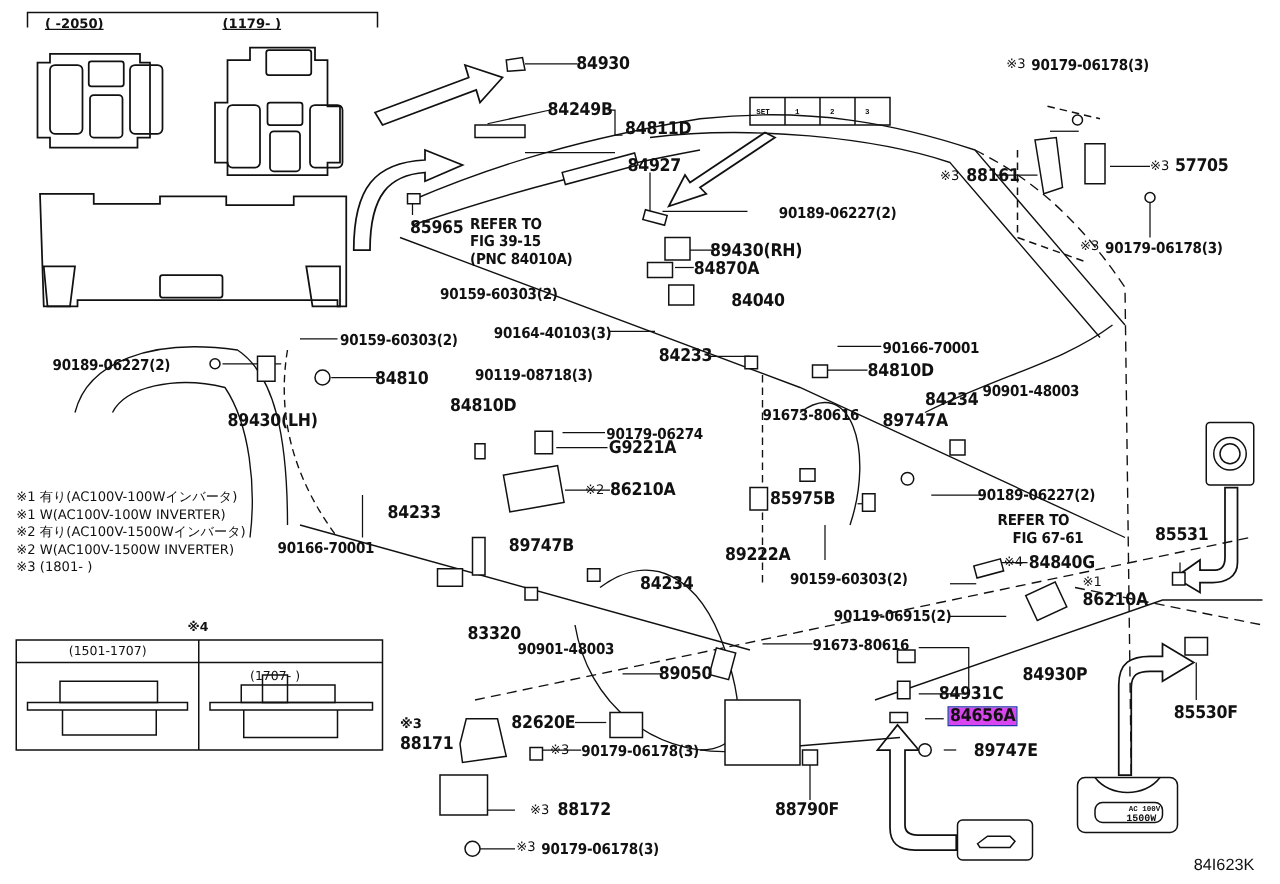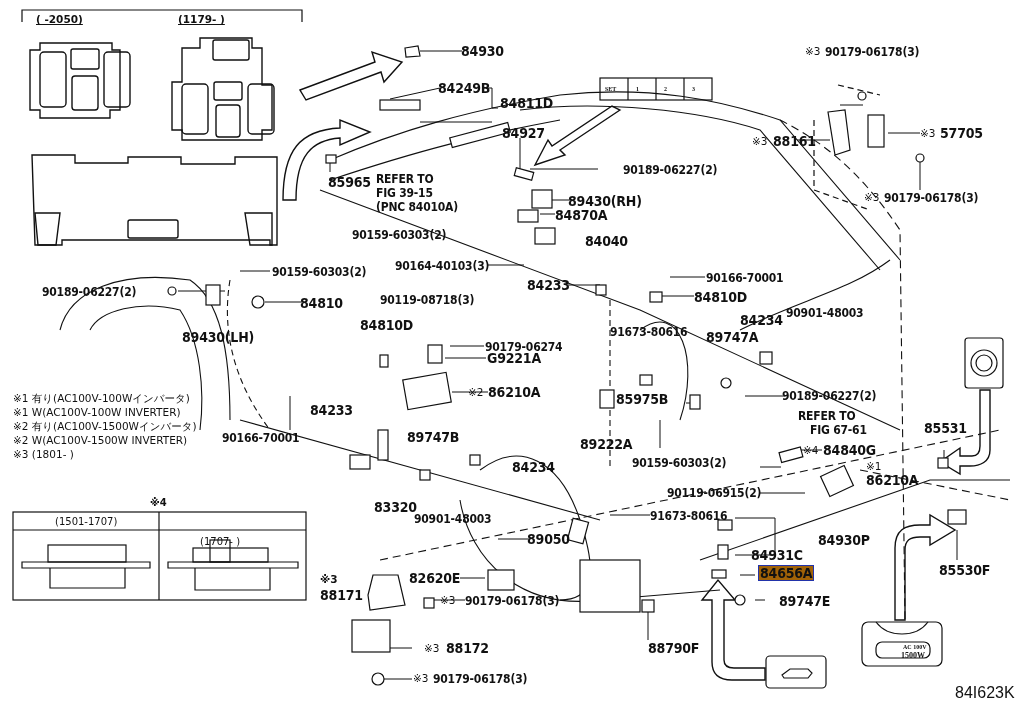--- a/index.html
+++ b/index.html
@@ -2,26 +2,26 @@
 <html><head>
 <meta charset="utf-8">
 <style>
   html, body { margin:0; padding:0; background:#ffffff; }
   body { width:1024px; height:707px; position:relative; overflow:hidden;
          font-family:"DejaVu Sans Mono","Liberation Mono",monospace; color:#111; }
   #canvas { position:absolute; left:0; top:0; width:1024px; height:707px; }
   .lbl { position:absolute; font-family:"DejaVu Sans Condensed","DejaVu Sans",sans-serif;
          font-weight:bold; font-size:12px; line-height:12px; white-space:nowrap; color:#111; letter-spacing:-0.2px; }
   .lbl.big { font-size:14px; line-height:14px; }
-  .lbl.hl { background:#a16207; outline:1px solid #2233aa; padding:0 1px; }
+  .lbl.hl { background:#d946ef; outline:1px solid #2233aa; padding:0 1px; }
   .note { position:absolute; font-family:"DejaVu Sans","Liberation Sans",sans-serif; font-size:10.5px; line-height:13.5px; white-space:nowrap; }
   .hdr { position:absolute; font-family:"DejaVu Sans","Liberation Sans",sans-serif; font-size:10.5px; font-weight:bold; white-space:nowrap; text-decoration:underline; }
   .tbl-h { position:absolute; font-family:"DejaVu Sans","Liberation Sans",sans-serif; font-size:10px; white-space:nowrap; }
-  .ref { position:absolute; font-family:"Liberation Sans",sans-serif; font-size:16px; }
-  .tiny { position:absolute; font-family:Liberation Serif, serif; font-size:6px; font-weight:bold; }
+  .ref { position:absolute; font-family:"Liberation Sans",sans-serif; font-size:13px; }
+  .tiny { position:absolute; font-family:Liberation Mono, monospace; font-size:6px; font-weight:bold; }
 </style>
 </head>
 <body>
 
 <svg id="canvas" width="1024" height="707" viewBox="0 0 1024 707" xmlns="http://www.w3.org/2000/svg" fill="none" stroke="#111" stroke-width="1.2">
 
   <path d="M22,22 V10 H302 V22"></path>
 
   <g stroke-width="1.4">
     <path d="M30,50 H40 V43 H112 V50 H120 V110 H110 V118 H40 V110 H30 Z"></path>
@@ -279,21 +279,21 @@
 <div class="lbl big" style="left:779px;top:594px;">89747E</div>
 <div class="lbl big" style="left:409px;top:571px;">82620E</div>
 <div class="note" style="left:320px;top:573px;font-weight:bold;">※3</div>
 <div class="lbl big" style="left:320px;top:588px;">88171</div>
 <div class="lbl" style="left:465px;top:595px;">90179-06178(3)</div>
 <div class="note" style="left:440px;top:594px;">※3</div>
 <div class="lbl big" style="left:446px;top:641px;">88172</div>
 <div class="note" style="left:424px;top:642px;">※3</div>
 <div class="lbl" style="left:433px;top:673px;">90179-06178(3)</div>
 <div class="note" style="left:413px;top:672px;">※3</div>
-<div class="lbl big" style="left:648px;top:641px;">88790F</div>
+<div class="lbl big" style="left:620px;top:641px;">88790F</div>
 <div class="lbl big" style="left:924px;top:421px;">85531</div>
 <div class="lbl big" style="left:939px;top:563px;">85530F</div>
 <div class="lbl" style="left:825px;top:46px;">90179-06178(3)</div>
 <div class="note" style="left:805px;top:45px;">※3</div>
 <div class="lbl big" style="left:773px;top:134px;">88161</div>
 <div class="note" style="left:752px;top:135px;">※3</div>
 <div class="lbl big" style="left:940px;top:126px;">57705</div>
 <div class="note" style="left:920px;top:127px;">※3</div>
 <div class="lbl" style="left:884px;top:192px;">90179-06178(3)</div>
 <div class="note" style="left:864px;top:191px;">※3</div>

